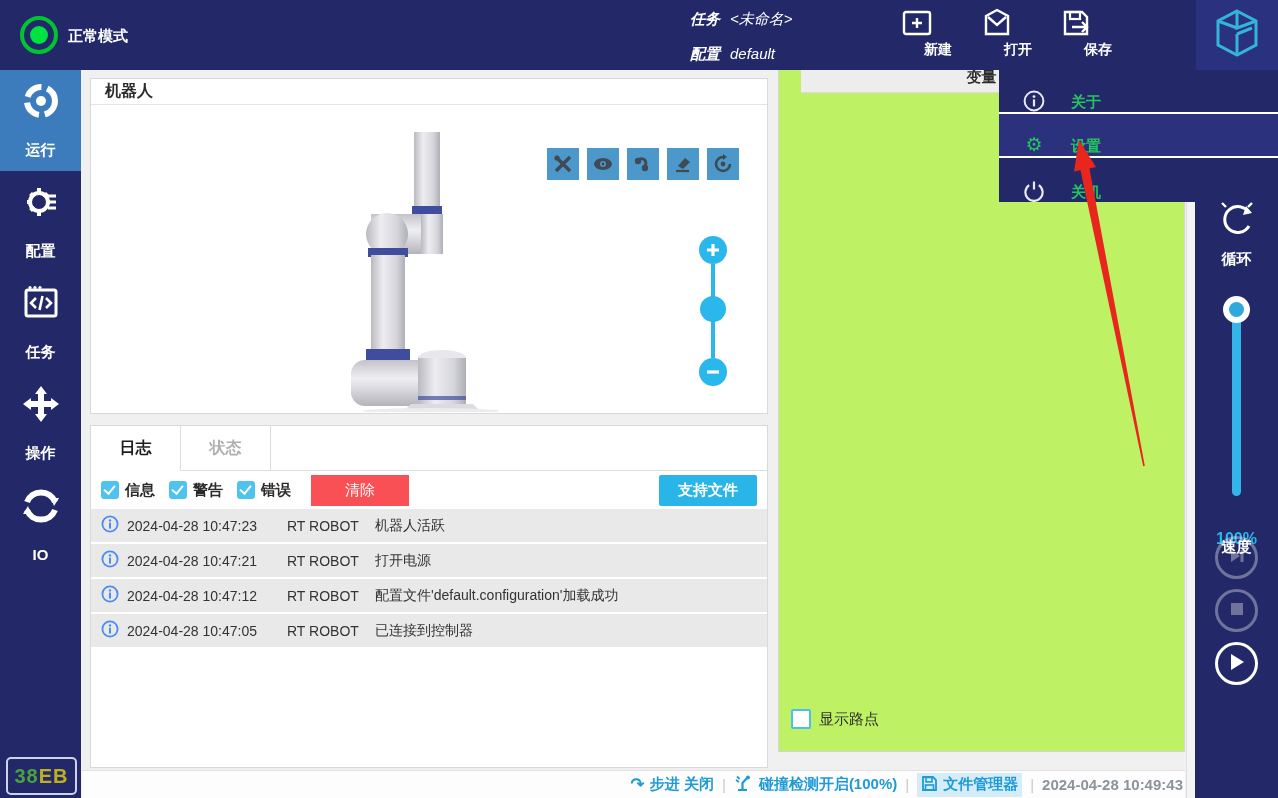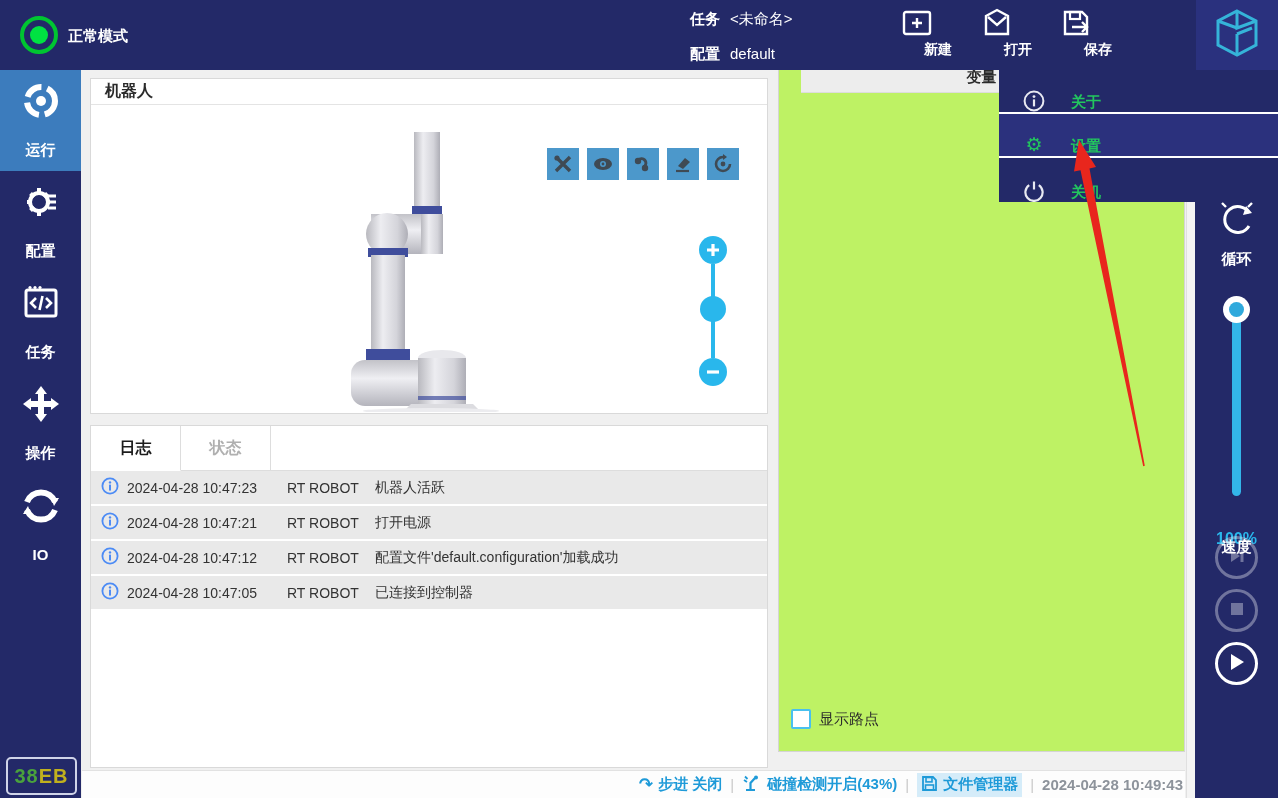--- a/index.html
+++ b/index.html
@@ -5,21 +5,21 @@
   * { margin:0; padding:0; box-sizing:border-box; }
   html,body { width:1278px; height:798px; }
   body { font-family:"Liberation Sans","DejaVu Sans",sans-serif; background:#f0f0f0; position:relative; overflow:hidden; }
   .abs { position:absolute; }
 
   
   #topbar { left:0; top:0; width:1278px; height:70px; background:#232968; color:#fff; z-index:30; }
   #mode-indicator { left:20px; top:16px; width:38px; height:38px; border:4px solid #00c531; border-radius:50%; }
   #mode-indicator .dot { position:absolute; left:6px; top:6px; width:18px; height:18px; border-radius:50%; background:#00e242; }
   #mode-label { left:68px; top:27px; font-size:15px; font-weight:bold; }
-  .tb-kv { font-size:15px; }
+  .tb-kv { font-size:15px;font-style:italic; }
   .tb-kv b { font-weight:bold; margin-right:10px; }
   #task-row { left:690px; top:10px; }
   #config-row { left:690px; top:45px; }
   .tb-btn { top:8px; width:70px; height:56px; text-align:right; color:#fff; cursor:pointer; }
   .tb-btn svg { display:block; margin:0 auto; }
   .tb-btn .lbl { font-size:14px; font-weight:bold; margin-top:3px; }
   #btn-new { left:882px; } #btn-open { left:962px; } #btn-save { left:1042px; }
   #logo-box { left:1196px; top:0; width:82px; height:70px; background:#2a317e; display:flex; align-items:center; justify-content:center; }
 
   
@@ -306,20 +306,30 @@
         </div>
     </div>
   </div>
 </div>
 
 <div id="log-panel" class="abs">
   <div id="log-tabs">
     <div class="tab active">日志</div>
     <div class="tab inactive">状态</div>
   </div>
+  <div id="log-filterbar">
+    <span class="chk"></span>
+    <span class="chk-label">信息</span>
+    <span class="chk"></span>
+    <span class="chk-label">警告</span>
+    <span class="chk"></span>
+    <span class="chk-label">错误</span>
+    <button id="clear-btn">清除</button>
+    <button id="support-btn">支持文件</button>
+  </div>
   <div>
     <div class="log-row">
       <span class="ico"><svg width="18" height="18" viewBox="0 0 18 18">
             <circle cx="9" cy="9" r="7.6" fill="none" stroke="#4c8bf5" stroke-width="1.8"></circle>
             <circle cx="9" cy="5.4" r="1.2" fill="#4c8bf5"></circle>
             <rect x="8" y="7.6" width="2" height="6" fill="#4c8bf5"></rect>
           </svg></span>
       <span class="time">2024-04-28 10:47:23</span>
       <span class="src">RT ROBOT</span>
       <span class="msg">机器人活跃</span>
@@ -438,21 +448,21 @@
     <span id="step-glyph">↷</span>
     <span>步进 关闭</span>
   </span>
   <span class="sb-div">|</span>
   <span class="sb-item">
     <span><svg width="20" height="18" viewBox="0 0 20 18">
           <path d="M4 16 h9 M8.5 16 V9 L13 4" fill="none" stroke="#1e9ad8" stroke-width="2.2"></path>
           <circle cx="14" cy="3.4" r="2" fill="#1e9ad8"></circle>
           <path d="M2 6 l3 2 M3 2.5 l2.5 2.5" stroke="#1e9ad8" stroke-width="1.8"></path>
         </svg></span>
-    <span>碰撞检测开启(43%)</span>
+    <span>碰撞检测开启(100%)</span>
   </span>
   <span class="sb-div">|</span>
   <span class="sb-item" id="sb-filemgr">
     <span><svg width="17" height="17" viewBox="0 0 17 17">
           <path d="M2 2 H12 L15 5 V15 H2 Z" fill="none" stroke="#1e9ad8" stroke-width="1.8"></path>
           <rect x="5" y="2.5" width="6" height="4.4" fill="none" stroke="#1e9ad8" stroke-width="1.6"></rect>
           <rect x="4.5" y="10" width="8" height="5" fill="none" stroke="#1e9ad8" stroke-width="1.6"></rect>
         </svg></span>
     <span>文件管理器</span>
   </span>

